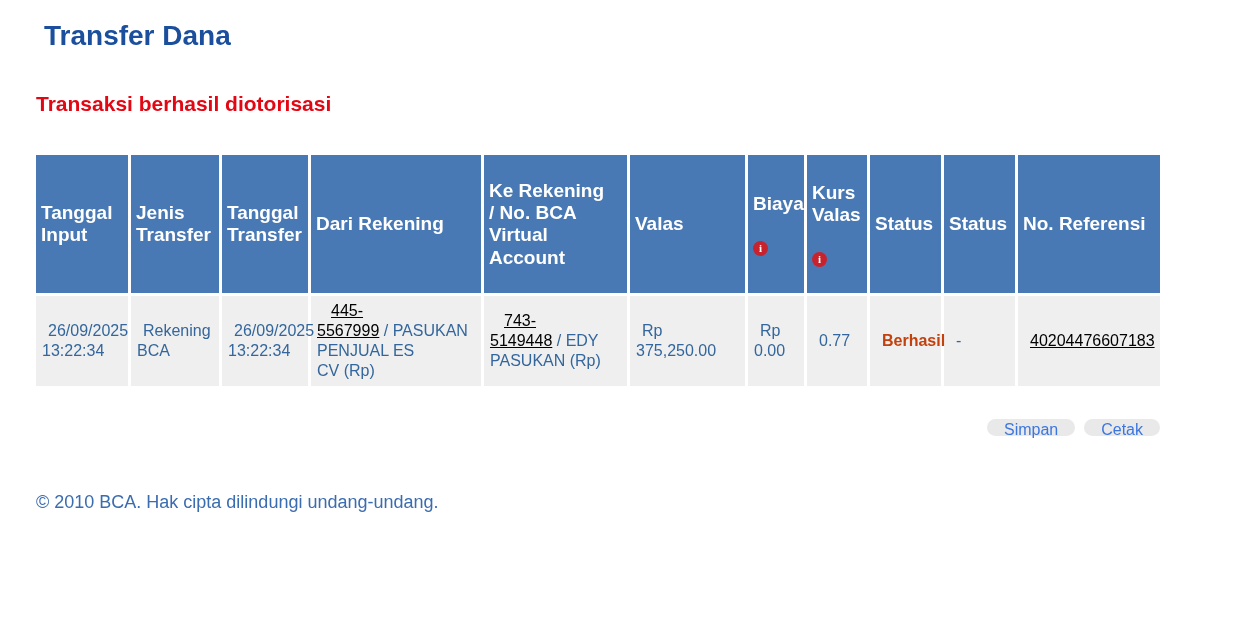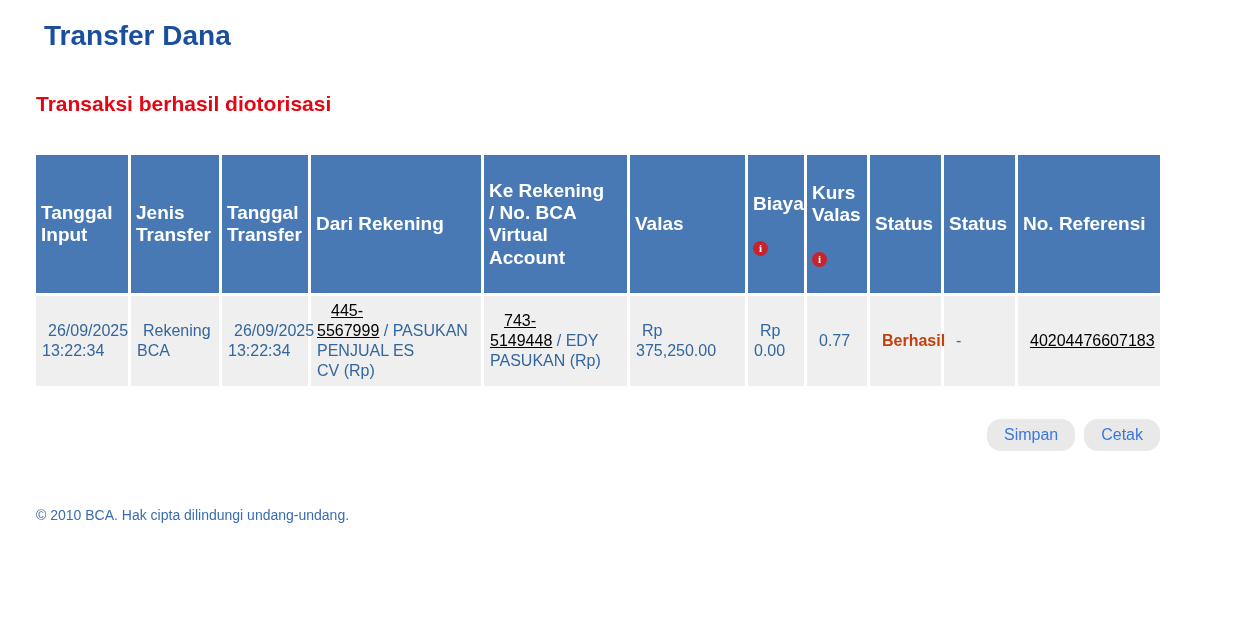--- a/index.html
+++ b/index.html
@@ -89,29 +89,29 @@
     gap: 9px;
     margin-top: 30px;
   }
   .actions button {
     font-family: "Liberation Sans", sans-serif;
     font-size: 16px;
     color: #3b76e0;
     background: #e9e9e9;
     border: none;
     border-radius: 14px;
-    height: 32px;
+    height: 17px;
     padding: 2px 17px;
     cursor: pointer;
   }
 
   .footer {
     margin-top: 56px;
     color: #3a6cb0;
-    font-size: 14px;
+    font-size: 18px;
   }
 </style>
 </head>
 <body>
 
 <div class="page">
 
   <h1 class="page-title">Transfer Dana</h1>
 
   <h2 class="status-message">Transaksi berhasil diotorisasi</h2>

